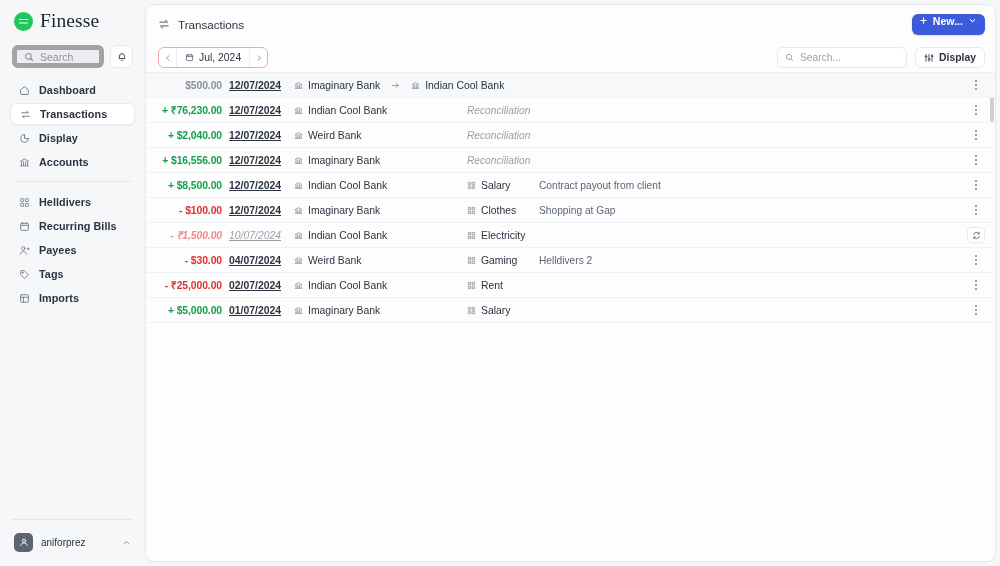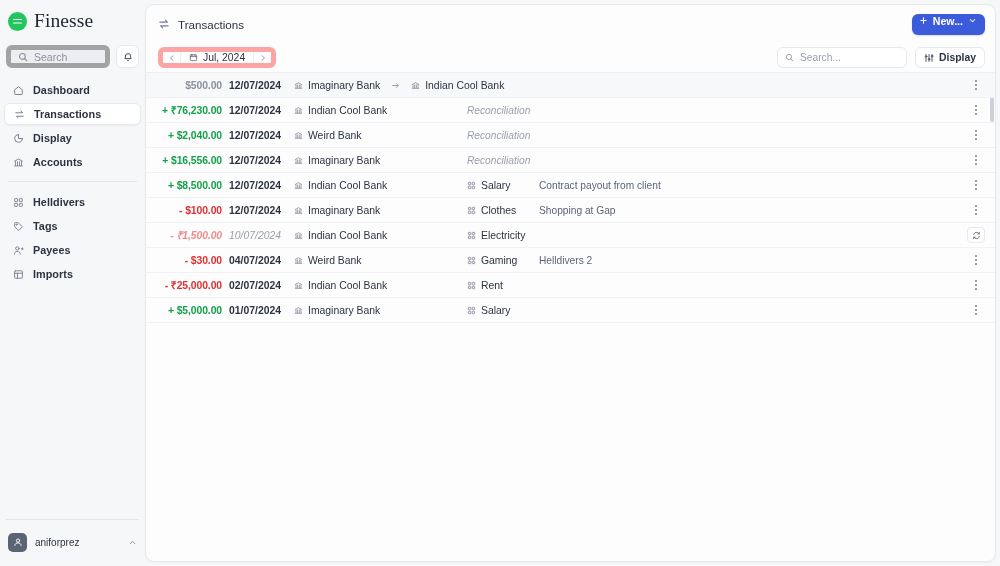--- a/index.html
+++ b/index.html
@@ -11,21 +11,21 @@
     -webkit-font-smoothing: antialiased;
   }
   body { display: flex; }
 
   
   .sidebar {
     width: 145px; height: 566px;
     background: #f6f7f9;
     display: flex; flex-direction: column;
     flex: 0 0 145px;
-    padding: 0 4px;
+    padding: 0 10px;
   }
   .brand {
     display: flex; align-items: center; gap: 7px;
     height: 42px; padding-left: 4px;
   }
   .brand-mark {
     width: 19px; height: 19px; border-radius: 50%;
     background: #22c55e;
     display: flex; align-items: center; justify-content: center;
     flex: 0 0 19px;
@@ -117,21 +117,21 @@
     box-shadow: 0 1px 2px rgba(16,24,40,.14);
   }
 
   .toolbar {
     height: 29px; display: flex; align-items: center;
     padding: 0 10px 0 12px; gap: 8px;
   }
   .month-nav {
     display: flex; align-items: stretch;
     height: 21px; background: #fff;
-    border: 5px solid #fca5a5; border-radius: 6px; overflow: hidden;
+    border: 1px solid #fca5a5; border-radius: 6px; overflow: hidden;
   }
   .mn-arrow {
     width: 17px; display: flex; align-items: center; justify-content: center;
     color: #8b919c; font-size: 10px;
   }
   .mn-label {
     display: flex; align-items: center; gap: 5px;
     padding: 0 8px; border-left: 1px solid #eceef1; border-right: 1px solid #eceef1;
     font-size: 10.4px; color: #2c3340;
   }
@@ -171,20 +171,21 @@
   }
   .c-amount.pos { color: #15a04a; }
   .c-amount.neg { color: #e03131; }
   .c-amount.neutral { color: #8b919c; }
   .c-amount.muted-neg { color: #f08a8a; font-style: italic; }
 
   .c-date {
     width: 65px; flex: 0 0 65px;
     font-size: 10.4px; font-weight: bold; color: #2c3340;
     white-space: nowrap;
+    text-decoration: underline;
   }
   .c-date.muted { color: #9aa0ab; font-style: italic; font-weight: normal; }
 
   .c-account {
     width: 173px; flex: 0 0 173px;
     display: flex; align-items: center; gap: 11px;
     font-size: 10.4px; color: #2c3340; white-space: nowrap;
   }
   .acct { display: flex; align-items: center; gap: 5px; }
   .xfer-arrow { color: #8b919c; font-size: 10px; }
@@ -304,40 +305,49 @@
         <svg width="11" height="11" viewBox="0 0 16 16" fill="none" stroke="#767d8c" stroke-width="1.3">
             <rect x="2.4" y="2.4" width="4.3" height="4.3" rx=".7"></rect>
             <rect x="9.3" y="2.4" width="4.3" height="4.3" rx=".7"></rect>
             <rect x="2.4" y="9.3" width="4.3" height="4.3" rx=".7"></rect>
             <rect x="9.3" y="9.3" width="4.3" height="4.3" rx=".7"></rect>
           </svg>
       </span>
       <span>Helldivers</span>
     </div>
 
-
     <div class="nav-item">
       <span class="ico">
         <svg width="11" height="11" viewBox="0 0 16 16" fill="none" stroke="#767d8c" stroke-width="1.3" stroke-linecap="round" stroke-linejoin="round">
-            <path d="M2.4 7.6V3.3a.9.9 0 0 1 .9-.9h4.3l6 6-5.2 5.2z"></path>
-            <circle cx="5.2" cy="5.2" r=".9"></circle>
-          </svg>
-      </span>
-      <span>Tags</span>
+            <rect x="2.3" y="3.4" width="11.4" height="10.2" rx="1.4"></rect>
+            <path d="M2.3 6.4h11.4M5.4 2.2v2.2M10.6 2.2v2.2"></path>
+          </svg>
+      </span>
+      <span>Recurring Bills</span>
     </div>
 
     <div class="nav-item">
       <span class="ico">
         <svg width="11" height="11" viewBox="0 0 16 16" fill="none" stroke="#767d8c" stroke-width="1.3" stroke-linecap="round" stroke-linejoin="round">
             <circle cx="6.3" cy="5" r="2.5"></circle>
             <path d="M1.9 13.4c0-2.5 2-4 4.4-4s4.4 1.5 4.4 4"></path>
             <path d="M12.2 5.6h2.6M13.5 4.3v2.6"></path>
           </svg>
       </span>
       <span>Payees</span>
+    </div>
+
+    <div class="nav-item">
+      <span class="ico">
+        <svg width="11" height="11" viewBox="0 0 16 16" fill="none" stroke="#767d8c" stroke-width="1.3" stroke-linecap="round" stroke-linejoin="round">
+            <path d="M2.4 7.6V3.3a.9.9 0 0 1 .9-.9h4.3l6 6-5.2 5.2z"></path>
+            <circle cx="5.2" cy="5.2" r=".9"></circle>
+          </svg>
+      </span>
+      <span>Tags</span>
     </div>
 
     <div class="nav-item">
       <span class="ico">
         <svg width="11" height="11" viewBox="0 0 16 16" fill="none" stroke="#767d8c" stroke-width="1.3" stroke-linecap="round" stroke-linejoin="round">
             <rect x="2.3" y="2.6" width="11.4" height="10.8" rx="1.2"></rect>
             <path d="M2.3 6.2h11.4M6.5 6.2v7.2"></path>
           </svg>
       </span>
       <span>Imports</span>

